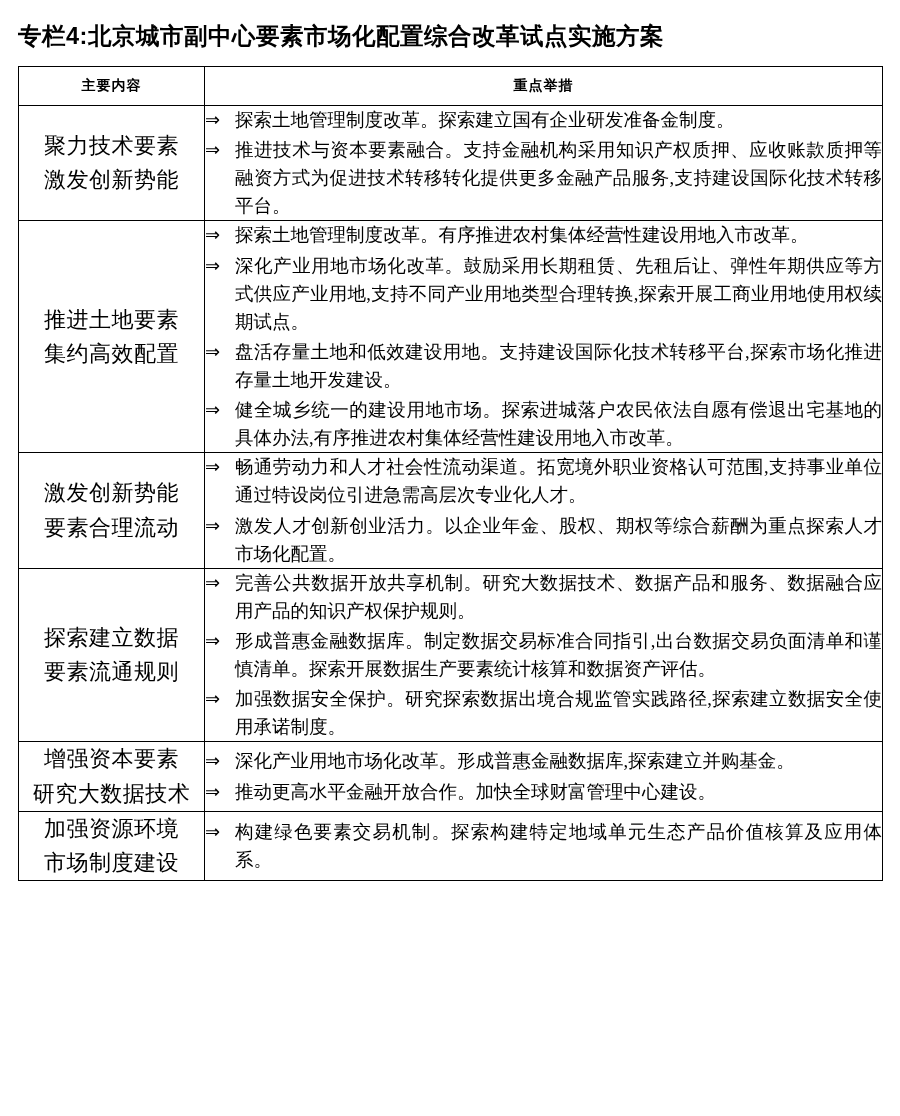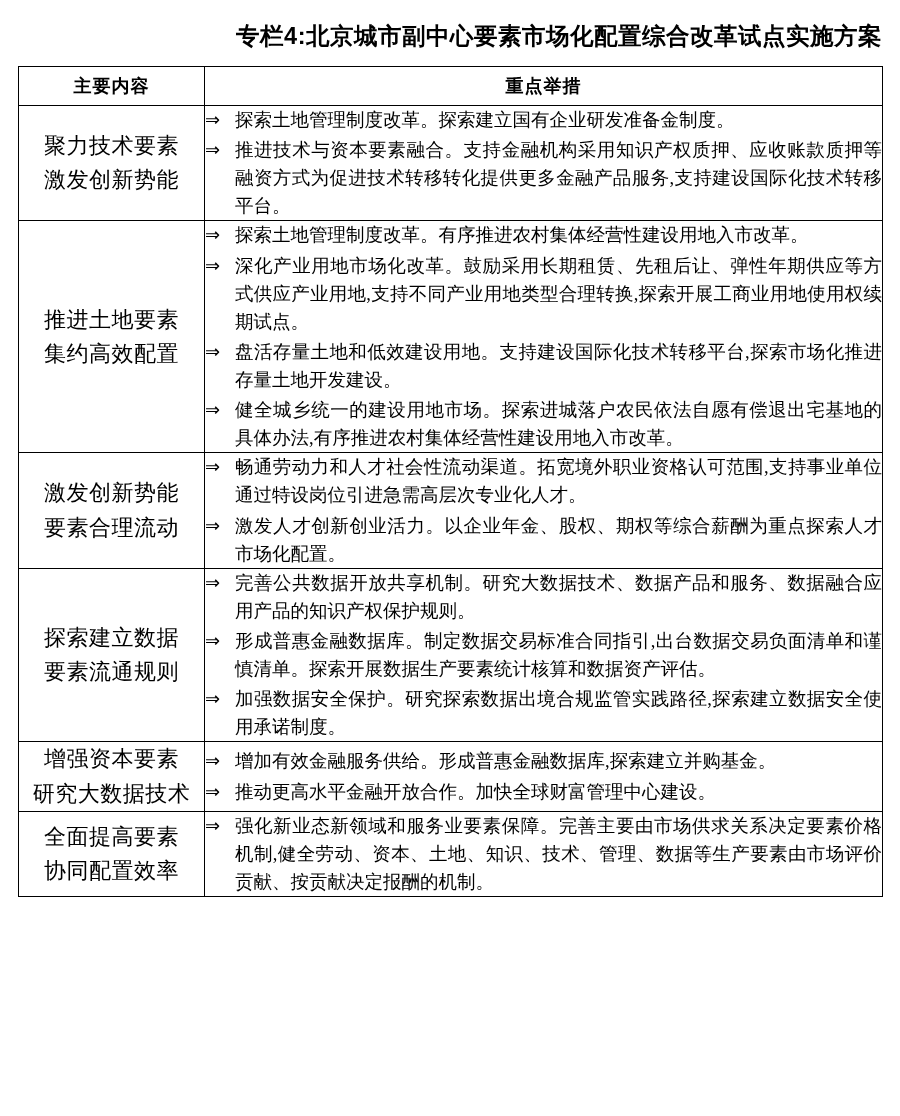--- a/index.html
+++ b/index.html
@@ -12,21 +12,21 @@
     min-height: 1116px;
     font-family: "Liberation Serif", "DejaVu Serif", serif;
     color: #000000;
   }
   .page {
     width: 900px;
     box-sizing: border-box;
     padding: 14px 18px 10px 18px;
   }
   .doc-title {
-    text-align: right;
+    text-align: left;
     font-family: "Liberation Sans", "DejaVu Sans", sans-serif;
     font-weight: bold;
     font-size: 23.5px;
     letter-spacing: 0.5px;
     margin: 6px 0 14px 0;
     color: #000;
   }
   table.main {
     width: 864px;
     border-collapse: collapse;
@@ -34,21 +34,21 @@
     border: 1.6px solid #000;
   }
   table.main td, table.main th {
     border: 1px solid #000;
     vertical-align: middle;
     padding: 0;
   }
   thead th {
     font-family: Liberation Sans, sans-serif;
     font-weight: bold;
-    font-size: 18px;
+    font-size: 14px;
     height: 38px;
     text-align: center;
     letter-spacing: 1px;
   }
   col.c1 { width: 186px; }
   col.c2 { width: 678px; }
 
   td.topic {
     text-align: center;
     font-size: 22px;
@@ -156,32 +156,32 @@
             </ul>
           </td>
         </tr>
         <tr>
           <td class="topic">
             <span class="tline">增强资本要素</span>
             <span class="tline">研究大数据技术</span>
           </td>
           <td class="measures">
             <ul class="mlist">
-              <li><span class="arrow">⇒</span><span>增加有效金融服务供给。形成普惠金融数据库,探索建立并购基金。</span></li>
+              <li><span class="arrow">⇒</span><span>深化产业用地市场化改革。形成普惠金融数据库,探索建立并购基金。</span></li>
               <li><span class="arrow">⇒</span><span>推动更高水平金融开放合作。加快全球财富管理中心建设。</span></li>
             </ul>
           </td>
         </tr>
         <tr>
           <td class="topic">
-            <span class="tline">全面提高要素</span>
-            <span class="tline">协同配置效率</span>
+            <span class="tline">加强资源环境</span>
+            <span class="tline">市场制度建设</span>
           </td>
           <td class="measures">
             <ul class="mlist">
-              <li><span class="arrow">⇒</span><span>强化新业态新领域和服务业要素保障。完善主要由市场供求关系决定要素价格机制,健全劳动、资本、土地、知识、技术、管理、数据等生产要素由市场评价贡献、按贡献决定报酬的机制。</span></li>
+              <li><span class="arrow">⇒</span><span>构建绿色要素交易机制。探索构建特定地域单元生态产品价值核算及应用体系。</span></li>
             </ul>
           </td>
         </tr>
       </tbody>
   </table>
 
 </div>
 
 </body></html>

